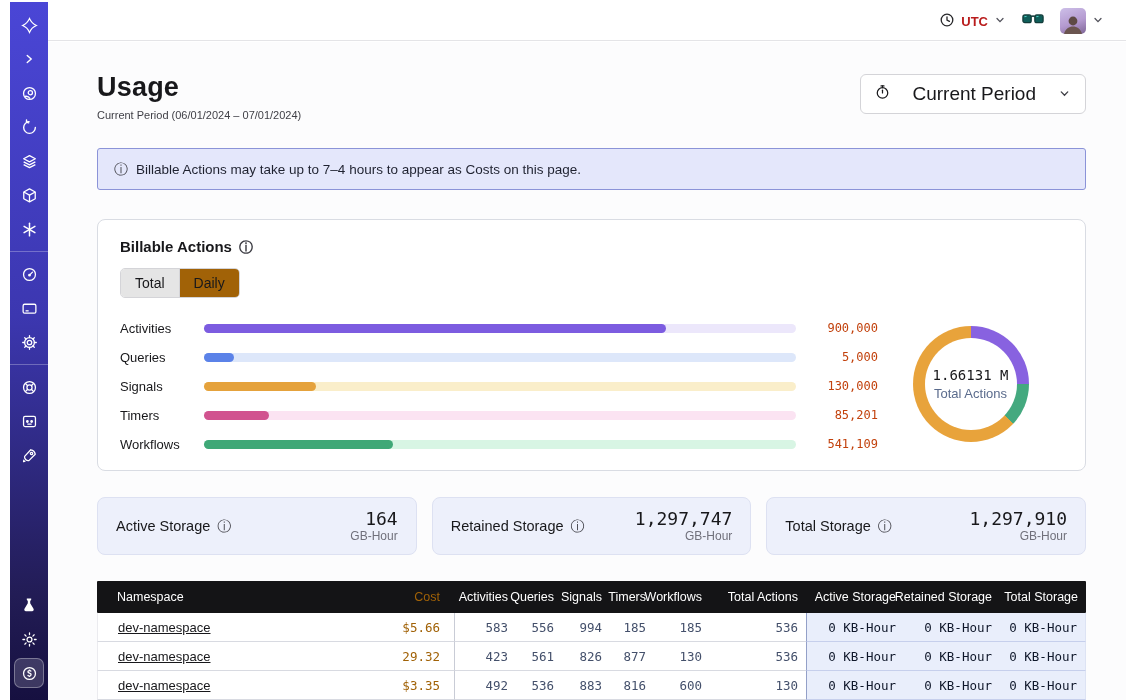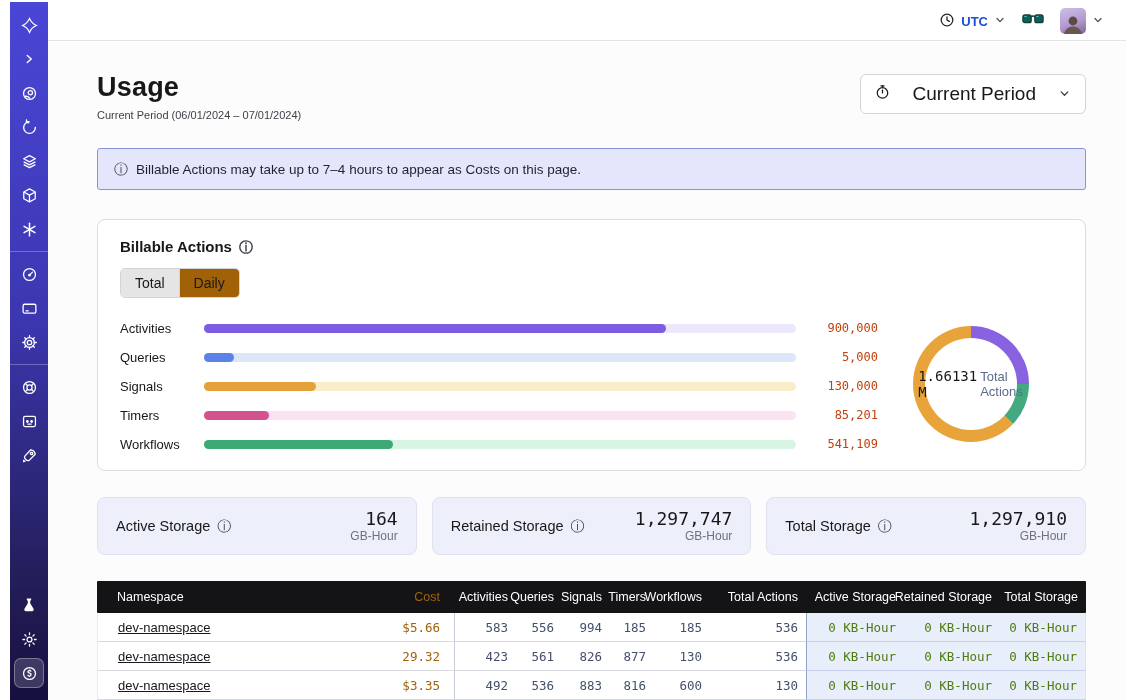--- a/index.html
+++ b/index.html
@@ -17,21 +17,21 @@
   .s-divider { width:38px; height:1px; background:rgba(255,255,255,.28); margin:5px 0; flex:0 0 auto; }
   .s-spacer { flex:1 1 auto; }
   .s-active { width:30px; height:30px; border-radius:7px; background:rgba(255,255,255,.16);
     border:1px solid rgba(255,255,255,.32); display:flex; align-items:center; justify-content:center; }
 
   
   .topbar { position:absolute; left:48px; right:0; top:2px; height:39px; background:#fff;
     border-bottom:1px solid #e4e4e7; display:flex; align-items:center; justify-content:flex-end;
     padding-right:22px; gap:16px; z-index:4; }
   .tz-control { display:flex; align-items:center; gap:6px; font-size:13px; font-weight:600;
-    color:#1d4ed8; cursor:pointer; }
+    color:#b91c1c; cursor:pointer; }
   .glasses-btn { display:flex; align-items:center; cursor:pointer; }
   .account { display:flex; align-items:center; gap:6px; cursor:pointer; }
   .avatar { width:26px; height:26px; border-radius:5px; overflow:hidden;
     background:linear-gradient(160deg,#cdbfe8 0%, #b49ad0 55%, #7e6596 100%);
     display:flex; align-items:flex-end; justify-content:center; }
 
   
   .main { position:absolute; left:48px; right:0; top:42px; bottom:0; background:#fcfcfd;
     padding:0 40px 12px 49px; overflow:hidden; }
 
@@ -58,21 +58,21 @@
   .chart-wrap { display:flex; margin-top:20px; }
   .bars { flex:1 1 auto; display:flex; flex-direction:column; gap:17px; padding-top:4px; }
   .bar-row { display:flex; align-items:center; gap:12px; height:12px; }
   .bar-label { width:72px; font-size:13px; color:#18181b; flex:0 0 auto; }
   .bar-track { flex:1 1 auto; height:9px; border-radius:5px; position:relative; }
   .bar-fill { position:absolute; left:0; top:0; height:9px; border-radius:5px; }
   .bar-value { width:70px; text-align:right; font-size:12px; color:#c2410c; flex:0 0 auto; }
   .donut-col { flex:0 0 185px; display:flex; align-items:center; justify-content:center; }
   .donut { width:116px; height:116px; border-radius:50%; position:relative; }
   .donut-hole { position:absolute; inset:12px; background:#fff; border-radius:50%;
-    display:flex; flex-direction:row; align-items:center; justify-content:center; gap:3px; }
+    display:flex; flex-direction:column; align-items:center; justify-content:center; gap:3px; }
   .donut-value { font-size:14px; color:#18181b; }
   .donut-label { font-size:13px; color:#5a6b8c; }
 
   .storage-row { margin-top:26px; display:flex; gap:15px; }
   .storage-card { flex:1 1 0; background:#edf0fb; border:1px solid #dde1f2; border-radius:8px;
     height:58px; display:flex; align-items:center; justify-content:space-between; padding:0 18px; }
   .storage-label { font-size:14.5px; display:flex; align-items:center; gap:7px; }
   .storage-val { text-align:right; }
   .storage-num { font-size:18px; color:#18181b; line-height:1.1; }
   .storage-unit { font-size:12px; color:#70707b; margin-top:1px; }
@@ -86,21 +86,21 @@
   .cell { display:flex; align-items:center; justify-content:flex-end; padding:0 8px 0 4px;
     white-space:nowrap; }
   .cell.first { justify-content:flex-start; padding-left:20px; }
   .t-row { background:#fff; }
   .t-row .cell { height:29px; font-size:12.5px; border-bottom:1px solid #d8dae1; }
   .t-row .cell.first { border-left:1px solid #ebebef; }
   .ns-link { font-size:13px; color:#18181b; text-decoration:underline; cursor:pointer; }
   .c-cost { color:#a16207; padding-right:14px; }
   .c-num { color:#44506b; }
   .c-div { border-left:1px solid #c9ccd6; }
-  .c-store { background:#e9eefb; color:#4d7c0f; border-bottom:1px solid #c6cfec !important; }
+  .c-store { background:#e9eefb; color:#0f172a; border-bottom:1px solid #c6cfec !important; }
   .c-store-first { border-left:1px solid #93a0c8; }
   .c-store-last { border-right:1px solid #dde3f4; }
 </style>
 </head>
 <body>
 
 <nav class="sidebar">
   <div class="s-item">
     <span>
       <svg width="17" height="17" viewBox="0 0 16 16" fill="none" stroke="#fff" stroke-width="1.1">

